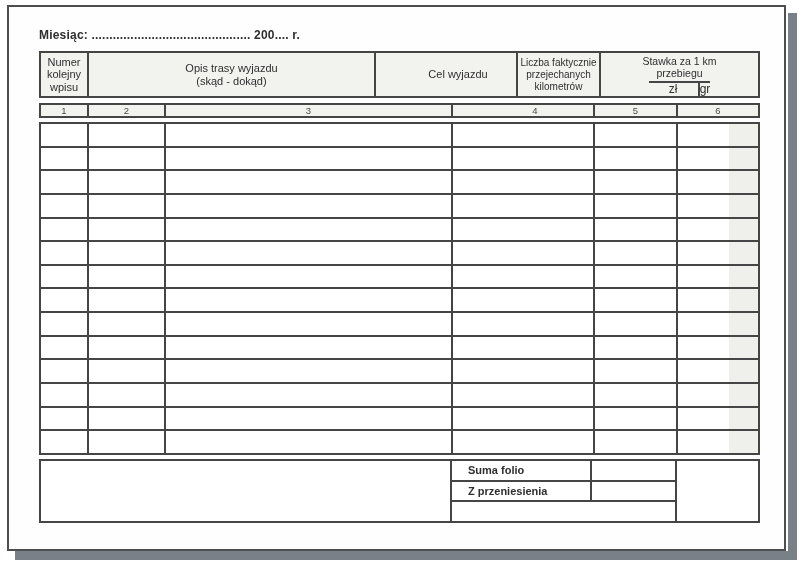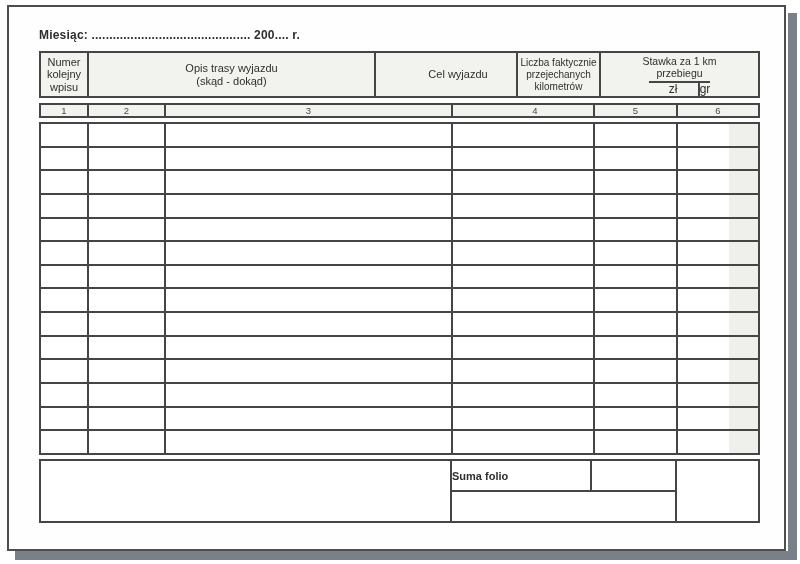--- a/index.html
+++ b/index.html
@@ -70,21 +70,21 @@
   .shade{position:absolute;right:0;top:0;width:29px;height:100%;background:var(--shade-bg);}
 
   
   .tfoot{top:452px;height:64px;background:#fff;}
   .f-left{flex:0 0 411px;border-right:2px solid var(--line);}
   .f-mid{flex:0 0 225px;display:flex;flex-direction:column;border-right:2px solid var(--line);}
   .f-row{flex:1;display:flex;border-bottom:2px solid var(--line);}
   .f-row:last-child{border-bottom:none;}
   .f-label{
     flex:0 0 140px;border-right:2px solid var(--line);
-    display:flex;align-items:center;padding-left:0;
+    display:flex;align-items:center;padding-left:16px;
     font-size:11px;font-weight:bold;color:#2f2f2f;
   }
   .f-value{flex:1;}
   .f-right{flex:1;}
 </style>
 </head>
 <body>
 
 <div class="canvas">
   <div class="shadow-right"></div>
@@ -267,20 +267,24 @@
       </div>
 
     <div class="block tfoot">
       <div class="f-left"></div>
       <div class="f-mid">
         <div class="f-row">
           <div class="f-label">Suma folio</div>
           <div class="f-value"></div>
         </div>
         <div class="f-row">
+          <div class="f-label">Z przeniesienia</div>
+          <div class="f-value"></div>
+        </div>
+        <div class="f-row">
           <div class="f-value"></div>
         </div>
       </div>
       <div class="f-right"></div>
     </div>
 
   </div>
 </div>
 
 </body></html>

